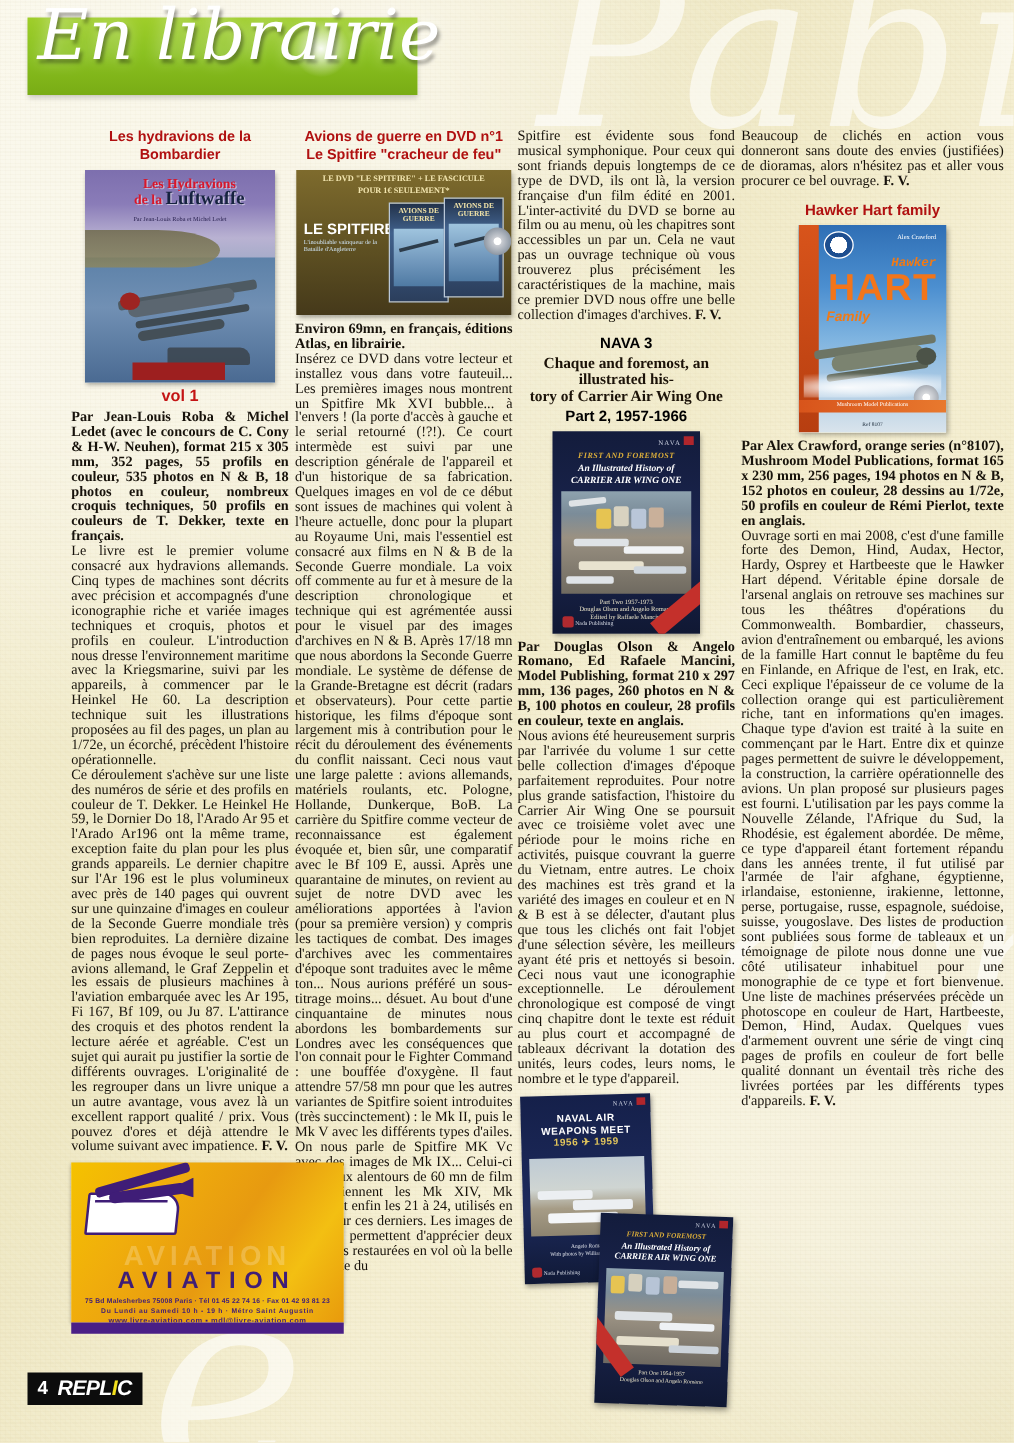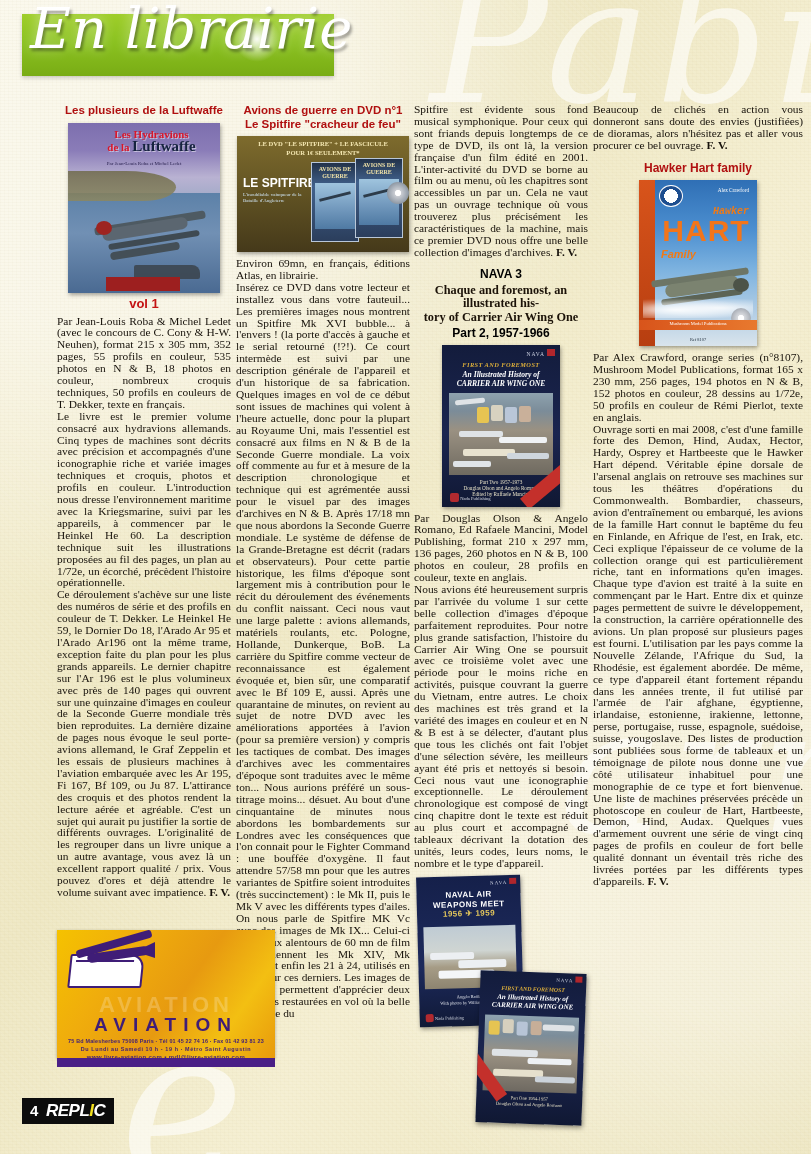--- a/index.html
+++ b/index.html
@@ -70,21 +70,21 @@
   }
   .vol{
     color:#c41414;font-family:"Liberation Sans",sans-serif;font-weight:bold;
     font-size:13px;text-align:center;margin:3px 0 5px 0;
   }
   p.body{
     margin:0;font-size:11.4px;line-height:11.9px;color:#17120b;
     text-align:justify;text-justify:inter-word;hyphens:auto;
     font-family:"Liberation Serif",serif;
   }
-  p.lead{font-weight:normal;}
+  p.lead{font-weight:bold;}
   p.body + p.body{margin-top:0;}
   .sig{font-weight:bold;}
 
   
   .cover{position:relative;overflow:hidden;box-shadow:1px 2px 4px rgba(0,0,0,.35);}
 
   
   .cov-hyd{width:152px;height:170px;margin:4px auto 0 auto;
     background:linear-gradient(180deg,#7d6fae 0%,#8a7cb8 16%,#b9b2d2 32%,#9aa8c4 48%,#6f88ad 70%,#4e6f96 100%);}
   .cov-hyd .ctitle{
@@ -250,21 +250,21 @@
   <span style="left:560px;top:700px;">arria</span>
   <span style="left:120px;top:1020px;font-size:210px;">e</span>
 </div>
 
 <div class="banner">
   <div class="banner-glow"></div>
 </div>
 <div class="banner-title">En librairie</div>
 
 <div class="col" id="col1">
-  <div class="heading">Les plusieurs de la Luftwaffe</div>
+  <div class="heading">Les hydravions de la Bombardier</div>
 
   <div class="cover cov-hyd">
     <div class="sea"></div>
     <div class="land"></div>
     <div class="ctitle">
       <span>Les Hydravions</span><br>
       <span>de la </span><b>Luftwaffe</b>
     </div>
     <div class="cauth">
       <span>Par Jean-Louis Roba et Michel Ledet</span>

